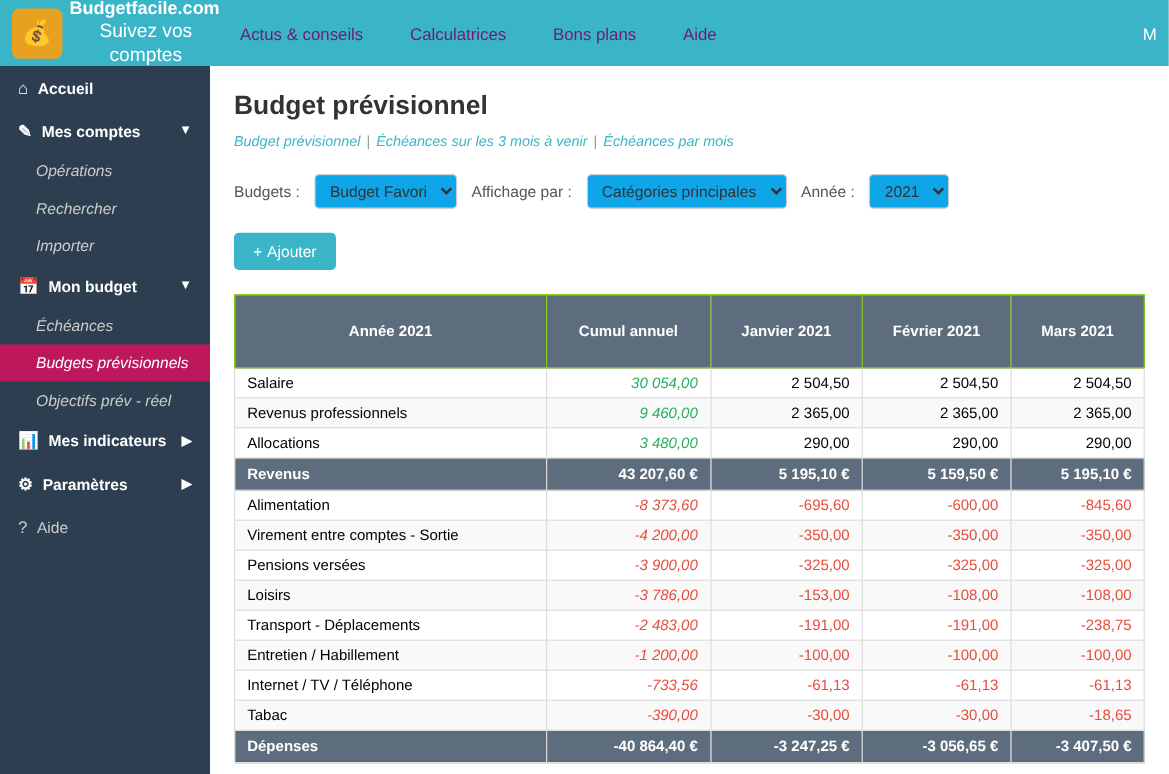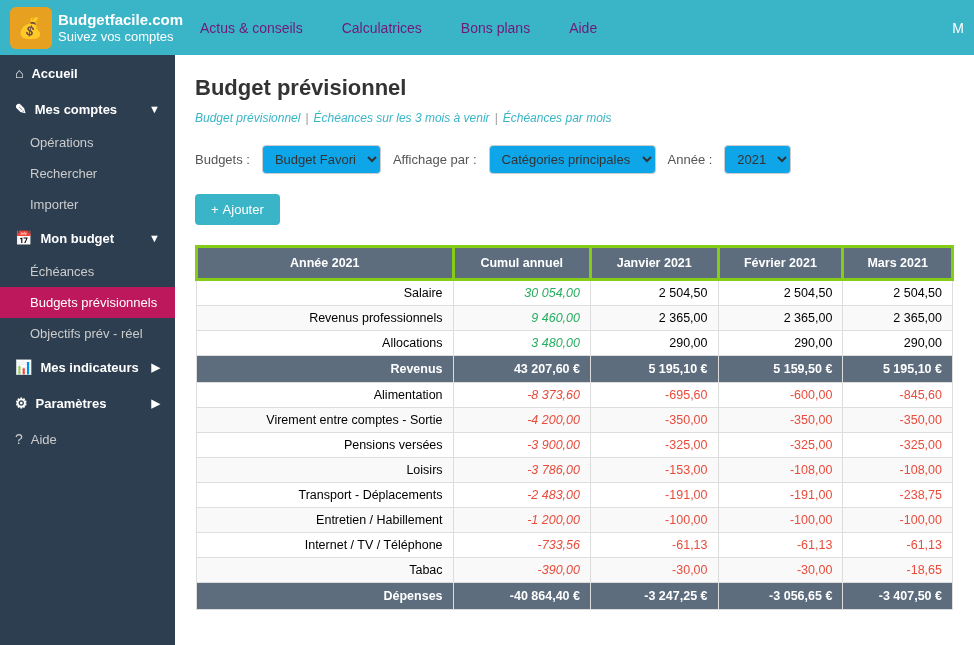--- a/index.html
+++ b/index.html
@@ -24,21 +24,21 @@
       width: 42px; height: 42px;
       background: #e8a020;
       border-radius: 6px;
       display: flex; align-items: center; justify-content: center;
       font-size: 20px; color: white; font-weight: bold;
       margin-right: 6px;
       flex-shrink: 0;
     }
     .logo-text { color: white; font-size: 13px; line-height: 1.2; }
     .logo-text .brand { font-size: 15px; font-weight: bold; }
-    .logo-text .sub { font-size: 13px; }
+    .logo-text .sub { font-size: 16px; text-align: center; }
     .nav-links { display: flex; gap: 24px; flex: 1; }
     .nav-link { color: #701a75; text-decoration: none; font-size: 14px; cursor: pointer; margin-left: 15px; }
     .nav-user { margin-left: auto; color: white; font-size: 14px; }
 
     
     .main-layout { display: flex; flex: 1; overflow: hidden; }
 
     
     .sidebar {
       width: 175px;
@@ -56,20 +56,21 @@
       text-decoration: none;
     }
     .sidebar-item.section-header { color: white; font-weight: bold; }
     .sidebar-item .icon { margin-right: 8px; font-size: 14px; }
     .sidebar-item .chevron { margin-left: auto; font-size: 11px; }
     .sidebar-sub-item {
       padding: 8px 15px 8px 30px;
       cursor: pointer;
       color: #ccc;
       font-size: 13px;
+      font-style: italic;
     }
     .sidebar-sub-item.active { background: #be185d; color: white; }
 
     
     .content {
       flex: 1;
       background: white;
       overflow-y: auto;
       padding: 20px;
     }
@@ -108,31 +109,31 @@
 
     
     .budget-table {
       width: 100%;
       border-collapse: collapse;
       font-size: 12.5px;
     }
     .budget-table th {
       background: #5d6d7e;
       color: white;
-      padding: 8px 10px;
+      padding: 23px 10px;
       text-align: center;
-      border: 3px solid #84cc16;
+      border: 1px solid #84cc16;
       white-space: nowrap;
     }
     .budget-table td {
       padding: 5px 10px;
       border: 1px solid #ddd;
       white-space: nowrap;
     }
-    .budget-table .row-label { text-align: right; }
+    .budget-table .row-label { text-align: left; }
     .budget-table .row-value { text-align: right; }
     .budget-table .negative { color: #e74c3c; }
     .budget-table .cumul-negative { color: #e74c3c; font-style: italic; }
     .budget-table .cumul-positive { color: #27ae60; font-style: italic; }
     .budget-table tr:nth-child(even) { background: #f9f9f9; }
 
     .section-row td {
       background: #5d6d7e !important;
       color: white;
       font-weight: bold;

